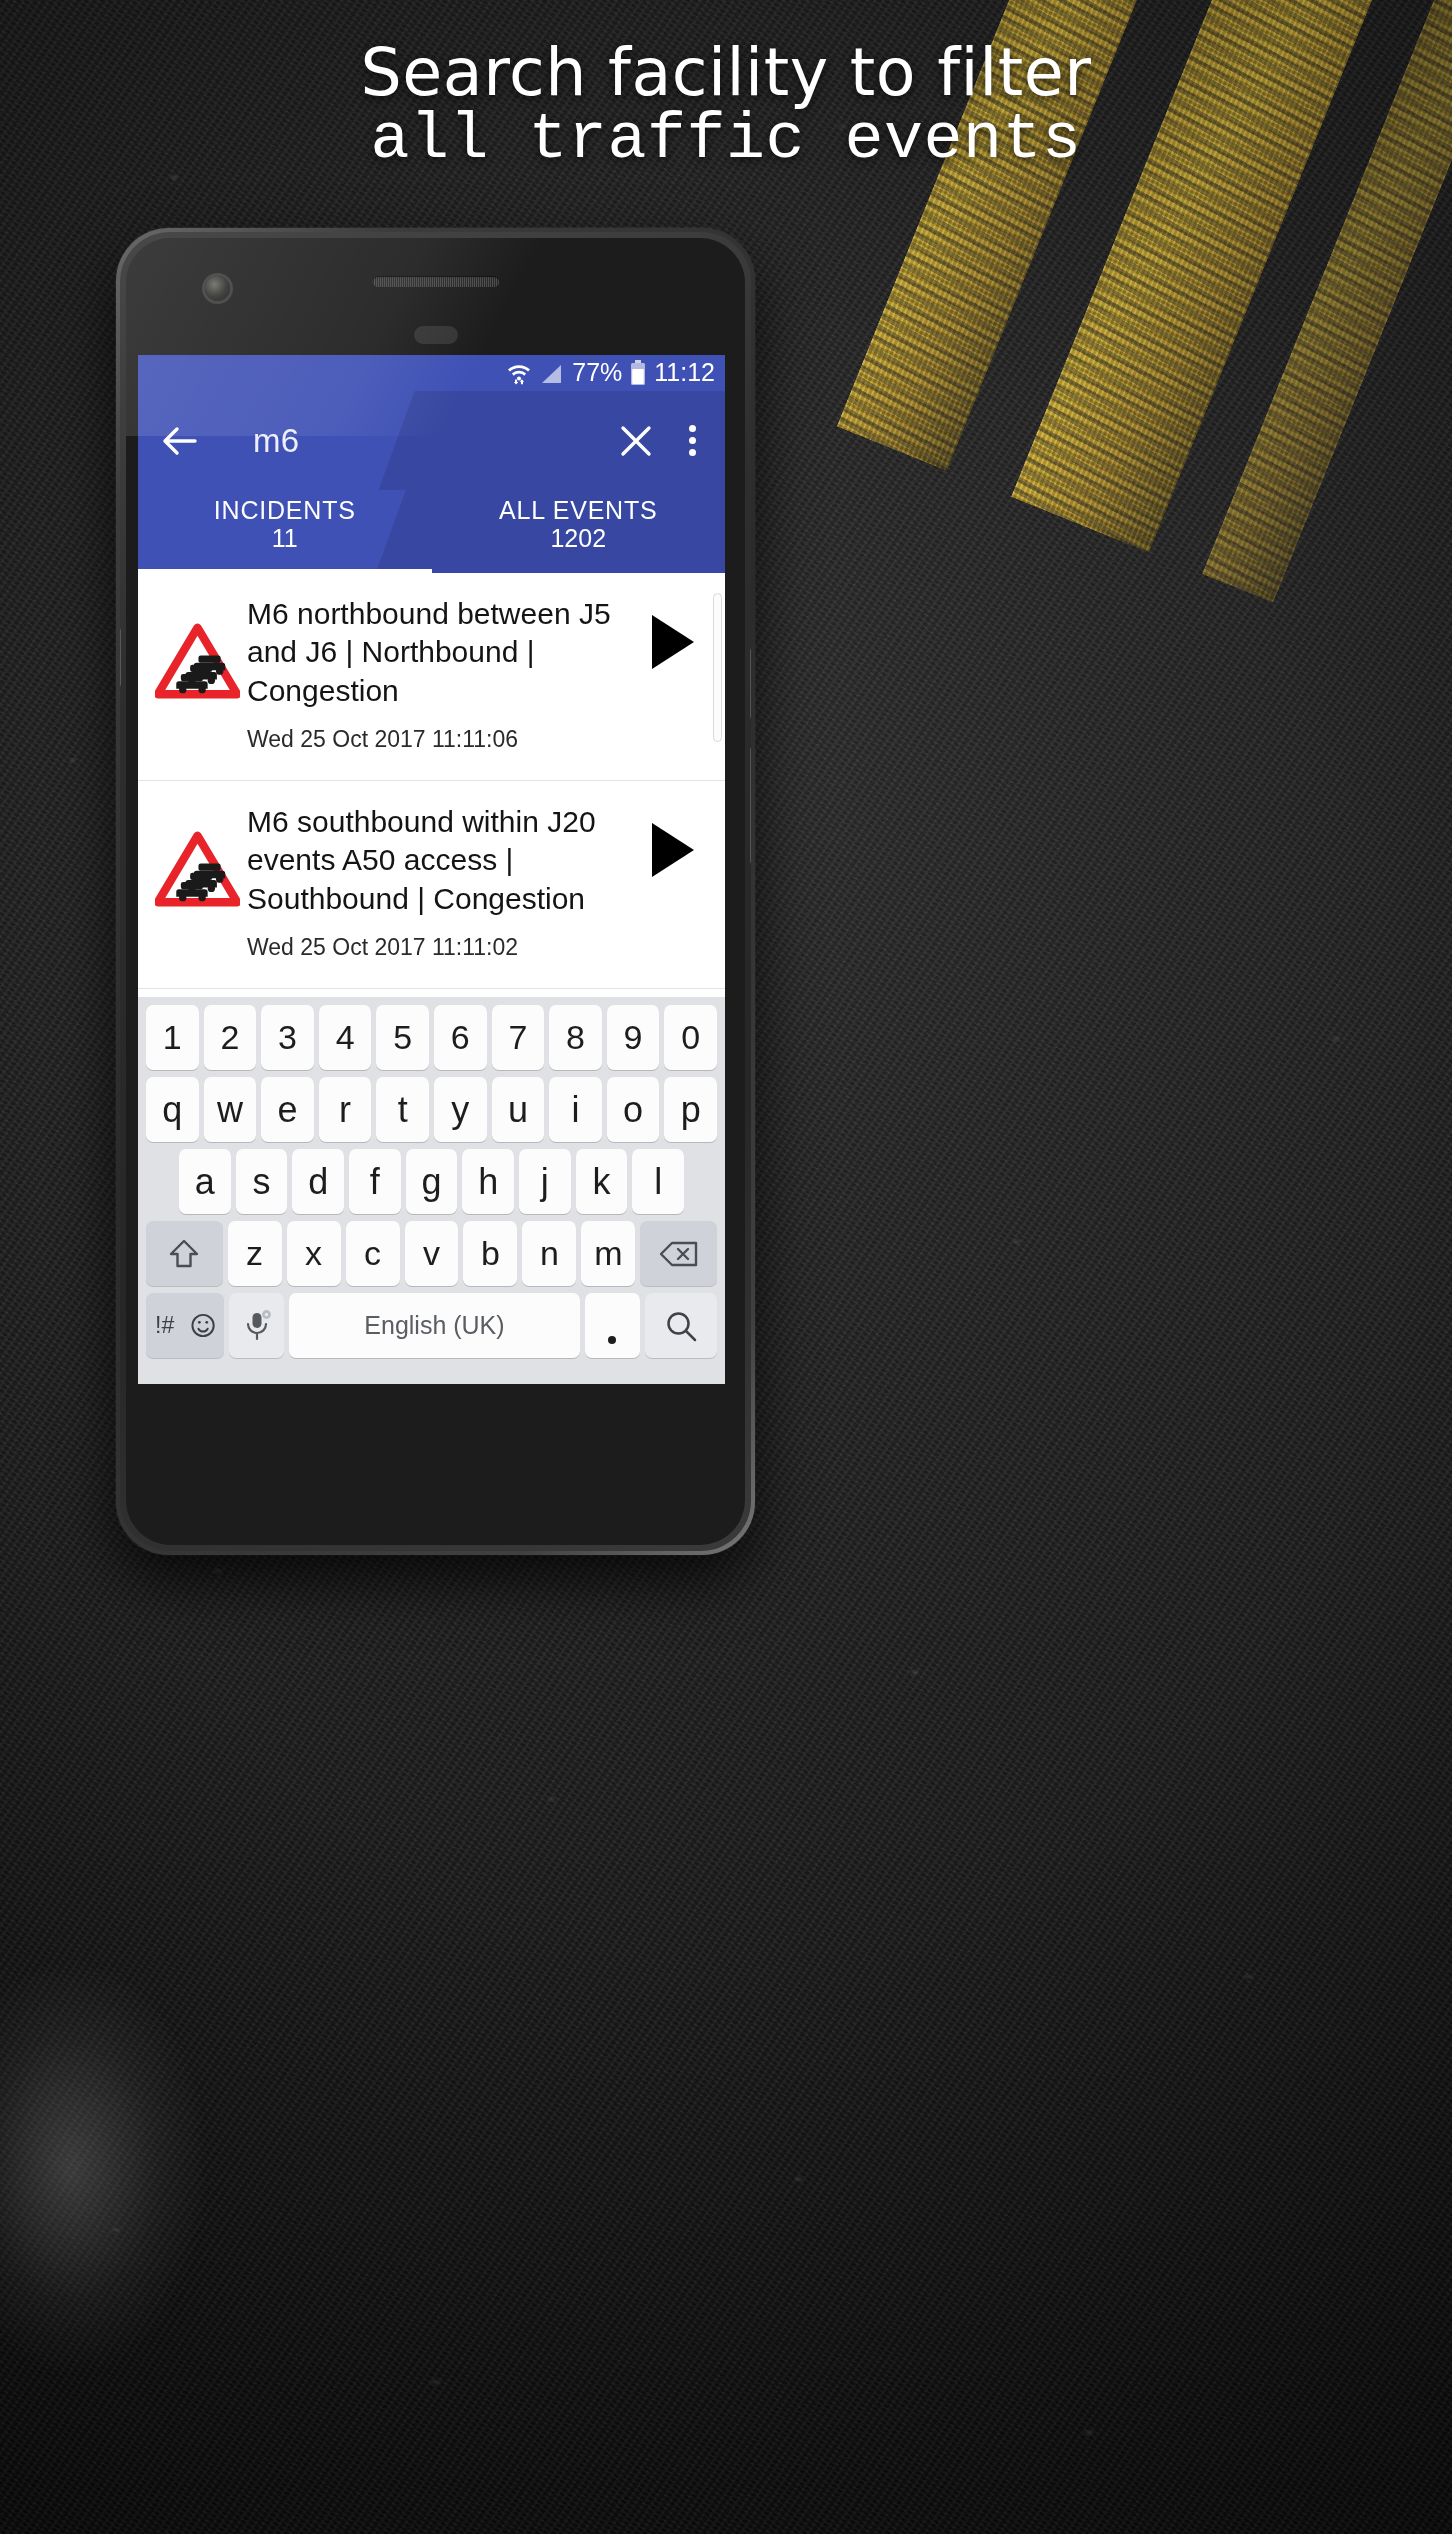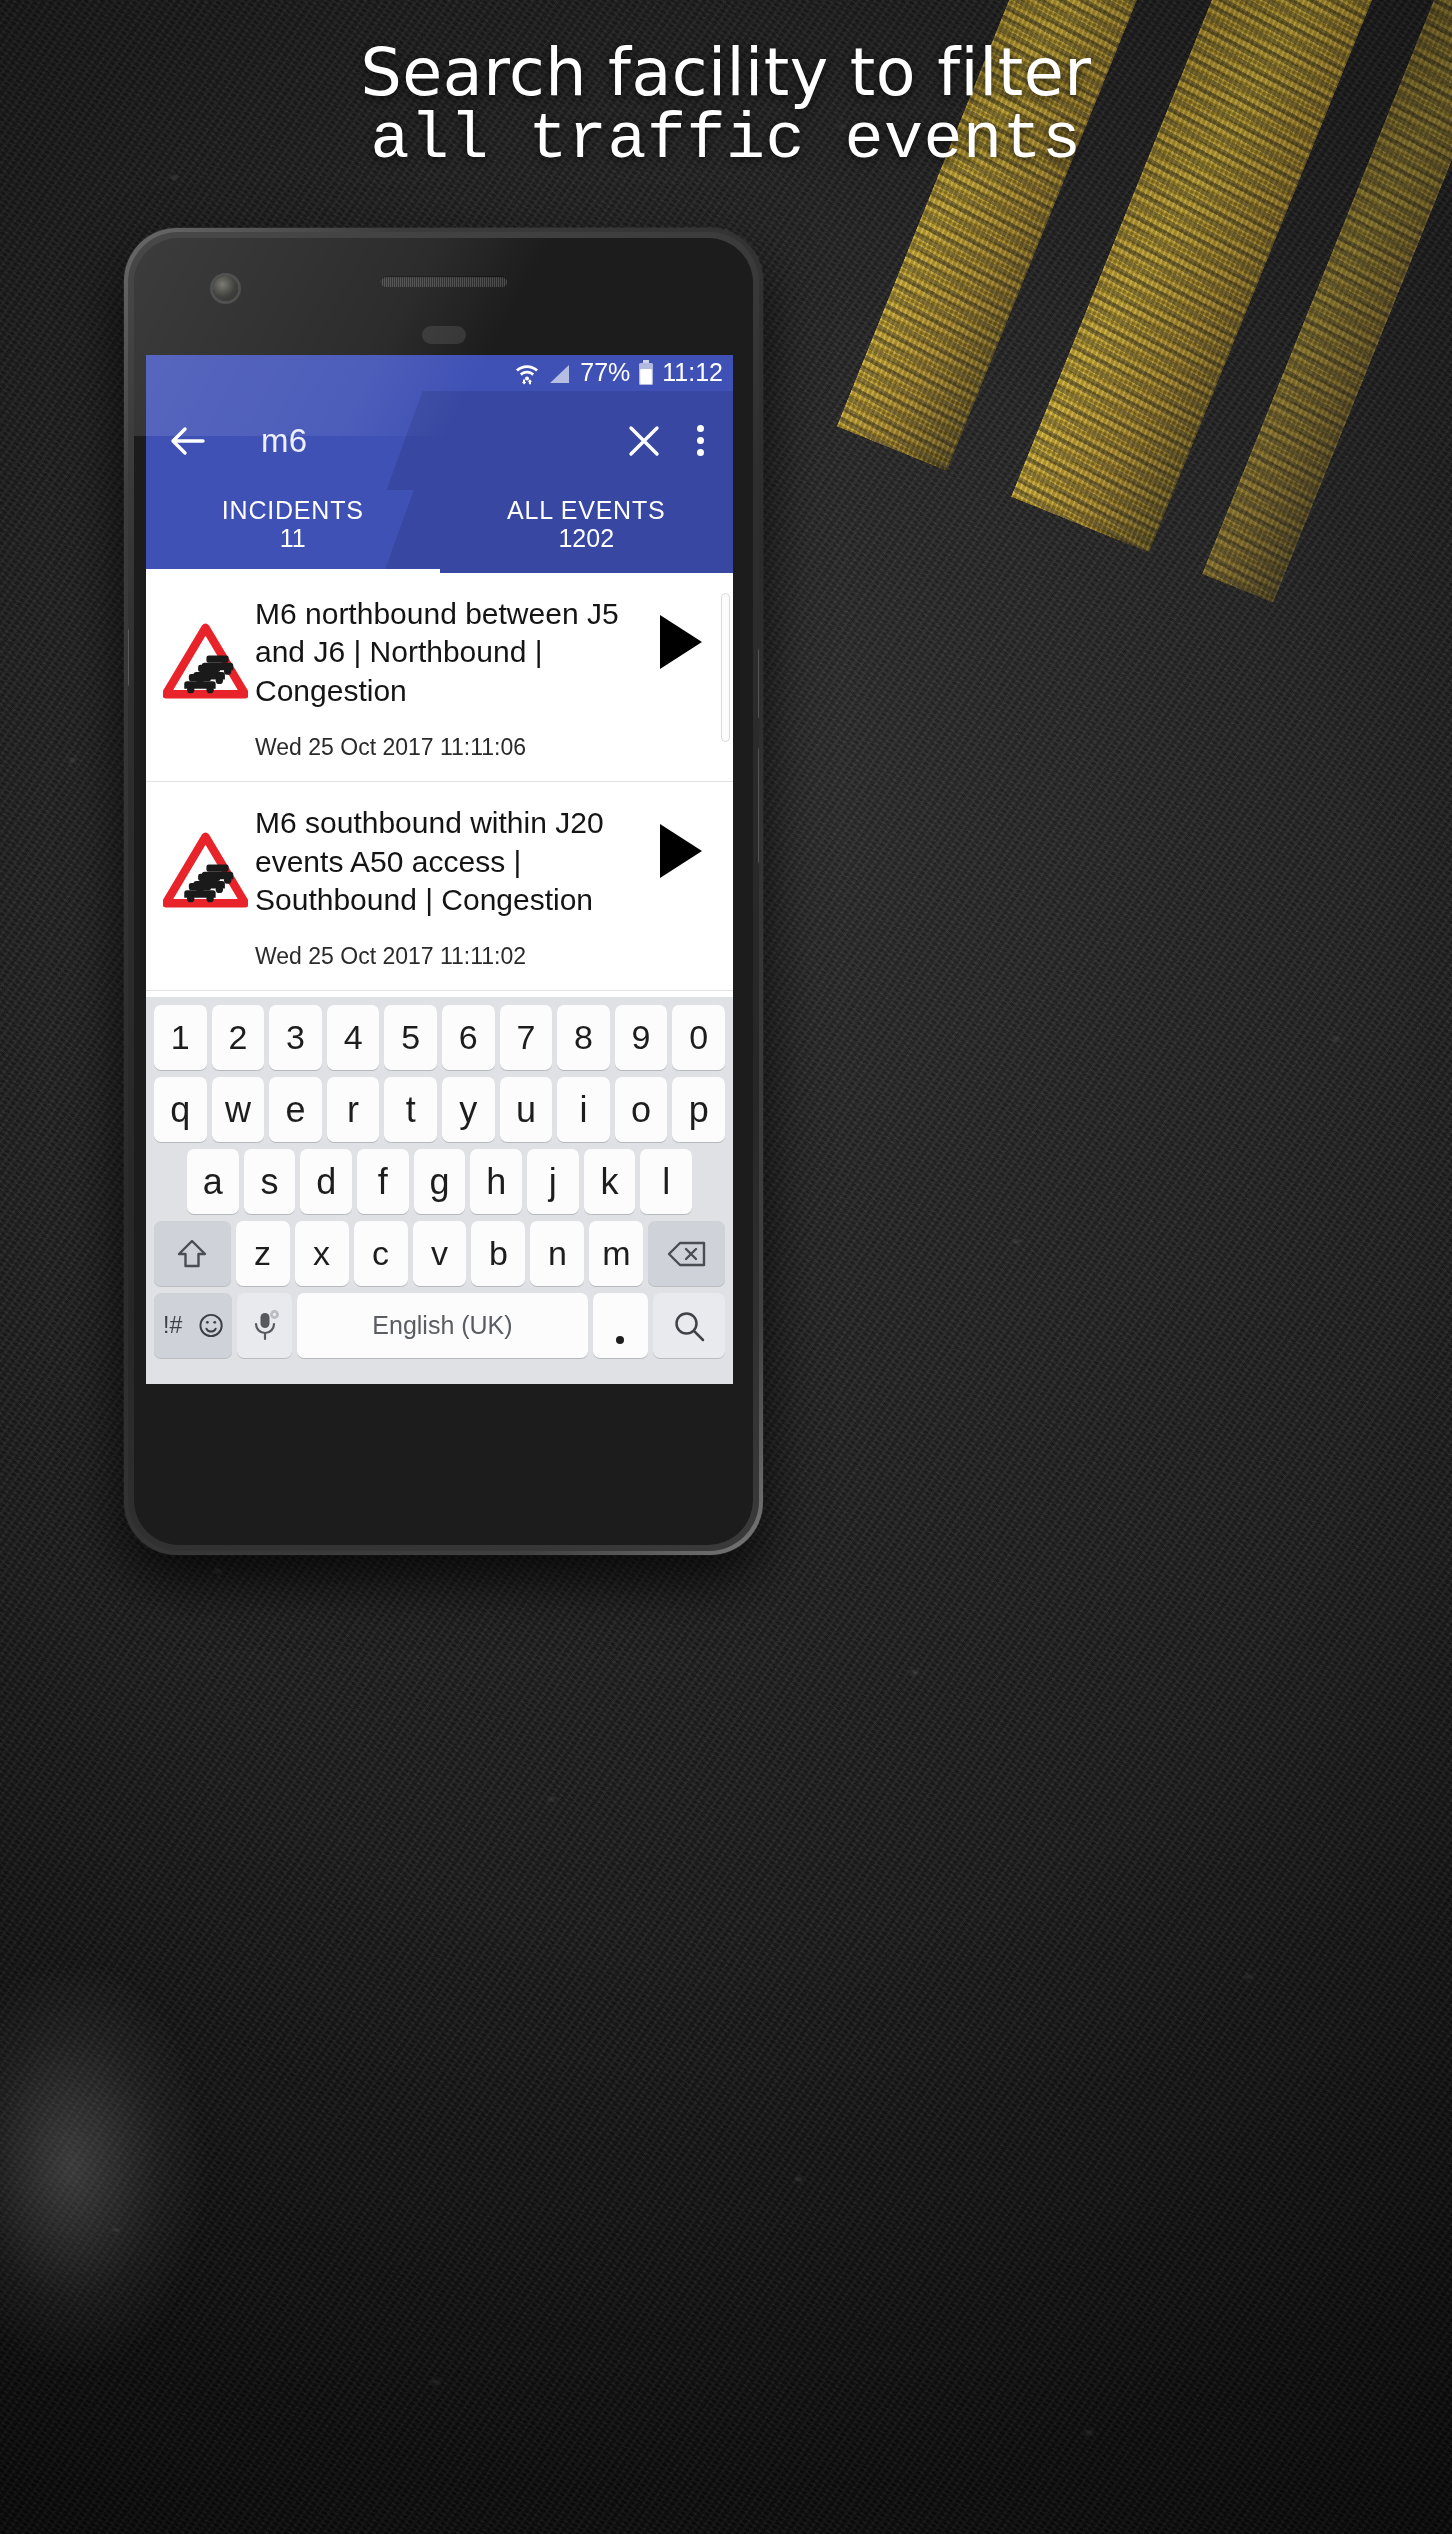--- a/index.html
+++ b/index.html
@@ -101,21 +101,21 @@
     font-weight: 400;
     letter-spacing: 0.5px;
     text-shadow: 0 2px 10px rgba(0,0,0,.75);
     font-family: "DejaVu Sans", sans-serif;
   }
   .headline .l2 { display: block; font-family: Liberation Mono, monospace; }
 
   
   #phone {
     position: absolute;
-    left: 124px;
+    left: 116px;
     top: 228px;
     width: 639px;
     height: 1327px;
     border-radius: 53px;
     background: linear-gradient(135deg, #6a6a6a 0%, #3c3c3c 14%, #2a2a2a 50%, #404040 88%, #777 100%);
     padding: 4px;
     box-shadow: 0 26px 59px rgba(0,0,0,.75), 0 0 0 1px rgba(255,255,255,.06);
   }
   #phone .body {
     position: relative;
@@ -316,21 +316,21 @@
     padding-top: 28px;
   }
   .li-text { flex: 1; padding-right: 8px; }
   .li-title {
     font-size: 30px;
     line-height: 1.28;
     color: #141414;
     font-family: "Liberation Sans", sans-serif;
   }
   .li-time {
-    margin-top: 24px;
+    margin-top: 16px;
     font-size: 23px;
     color: #2a2a2a;
   }
   .li-play {
     width: 85px;
     flex: none;
     display: flex;
     align-items: center;
     justify-content: center;
     padding-top: 20px;

